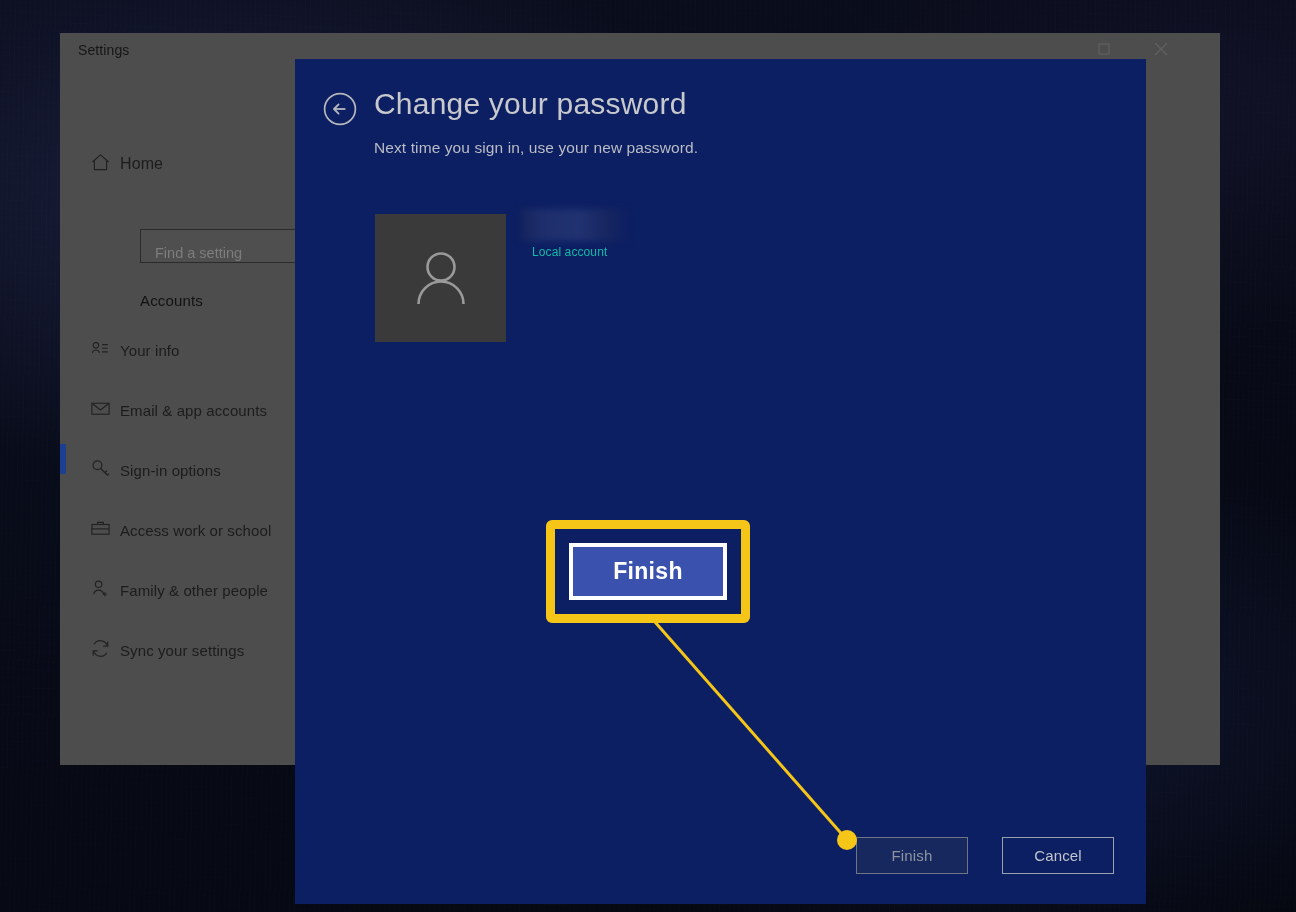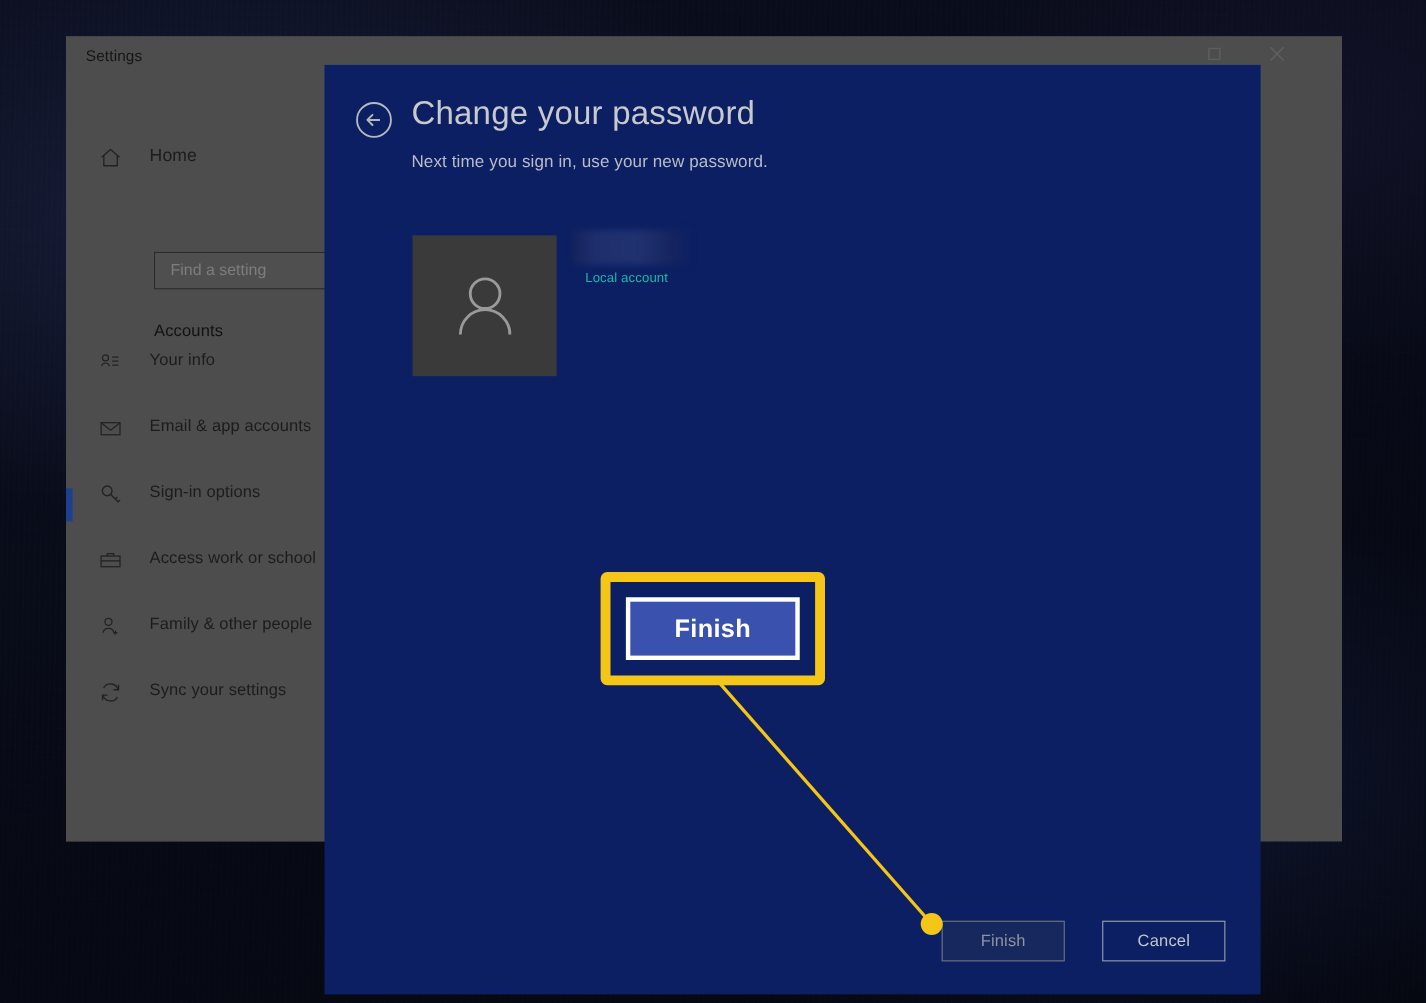--- a/index.html
+++ b/index.html
@@ -80,22 +80,21 @@
     width: 300px;
     height: 700px;
     background: #4d4d4d;
   }
   .nav-row {
     position: absolute;
     left: 0;
     width: 300px;
     height: 40px;
     display: flex;
-    align-items: flex-start;
-    gap: 16px;
+    align-items: flex-end;
   }
   .nav-icon {
     width: 40px;
     margin-left: 20px;
     display: flex;
     align-items: center;
     justify-content: center;
     flex: none;
   }
   .nav-label {
@@ -110,21 +109,21 @@
   #search-box {
     position: absolute;
     left: 80px;
     top: 164px;
     width: 213px;
     height: 34px;
     background: #4f4f4f;
     border: 1px solid #2b2b2b;
     box-sizing: border-box;
     display: flex;
-    align-items: center;
+    align-items: flex-end;
   }
   #search-input {
     border: 0;
     background: transparent;
     outline: none;
     font-family: "Liberation Sans", sans-serif;
     font-size: 14.5px;
     color: #2a2a2a;
     padding-left: 14px;
     width: 100%;

